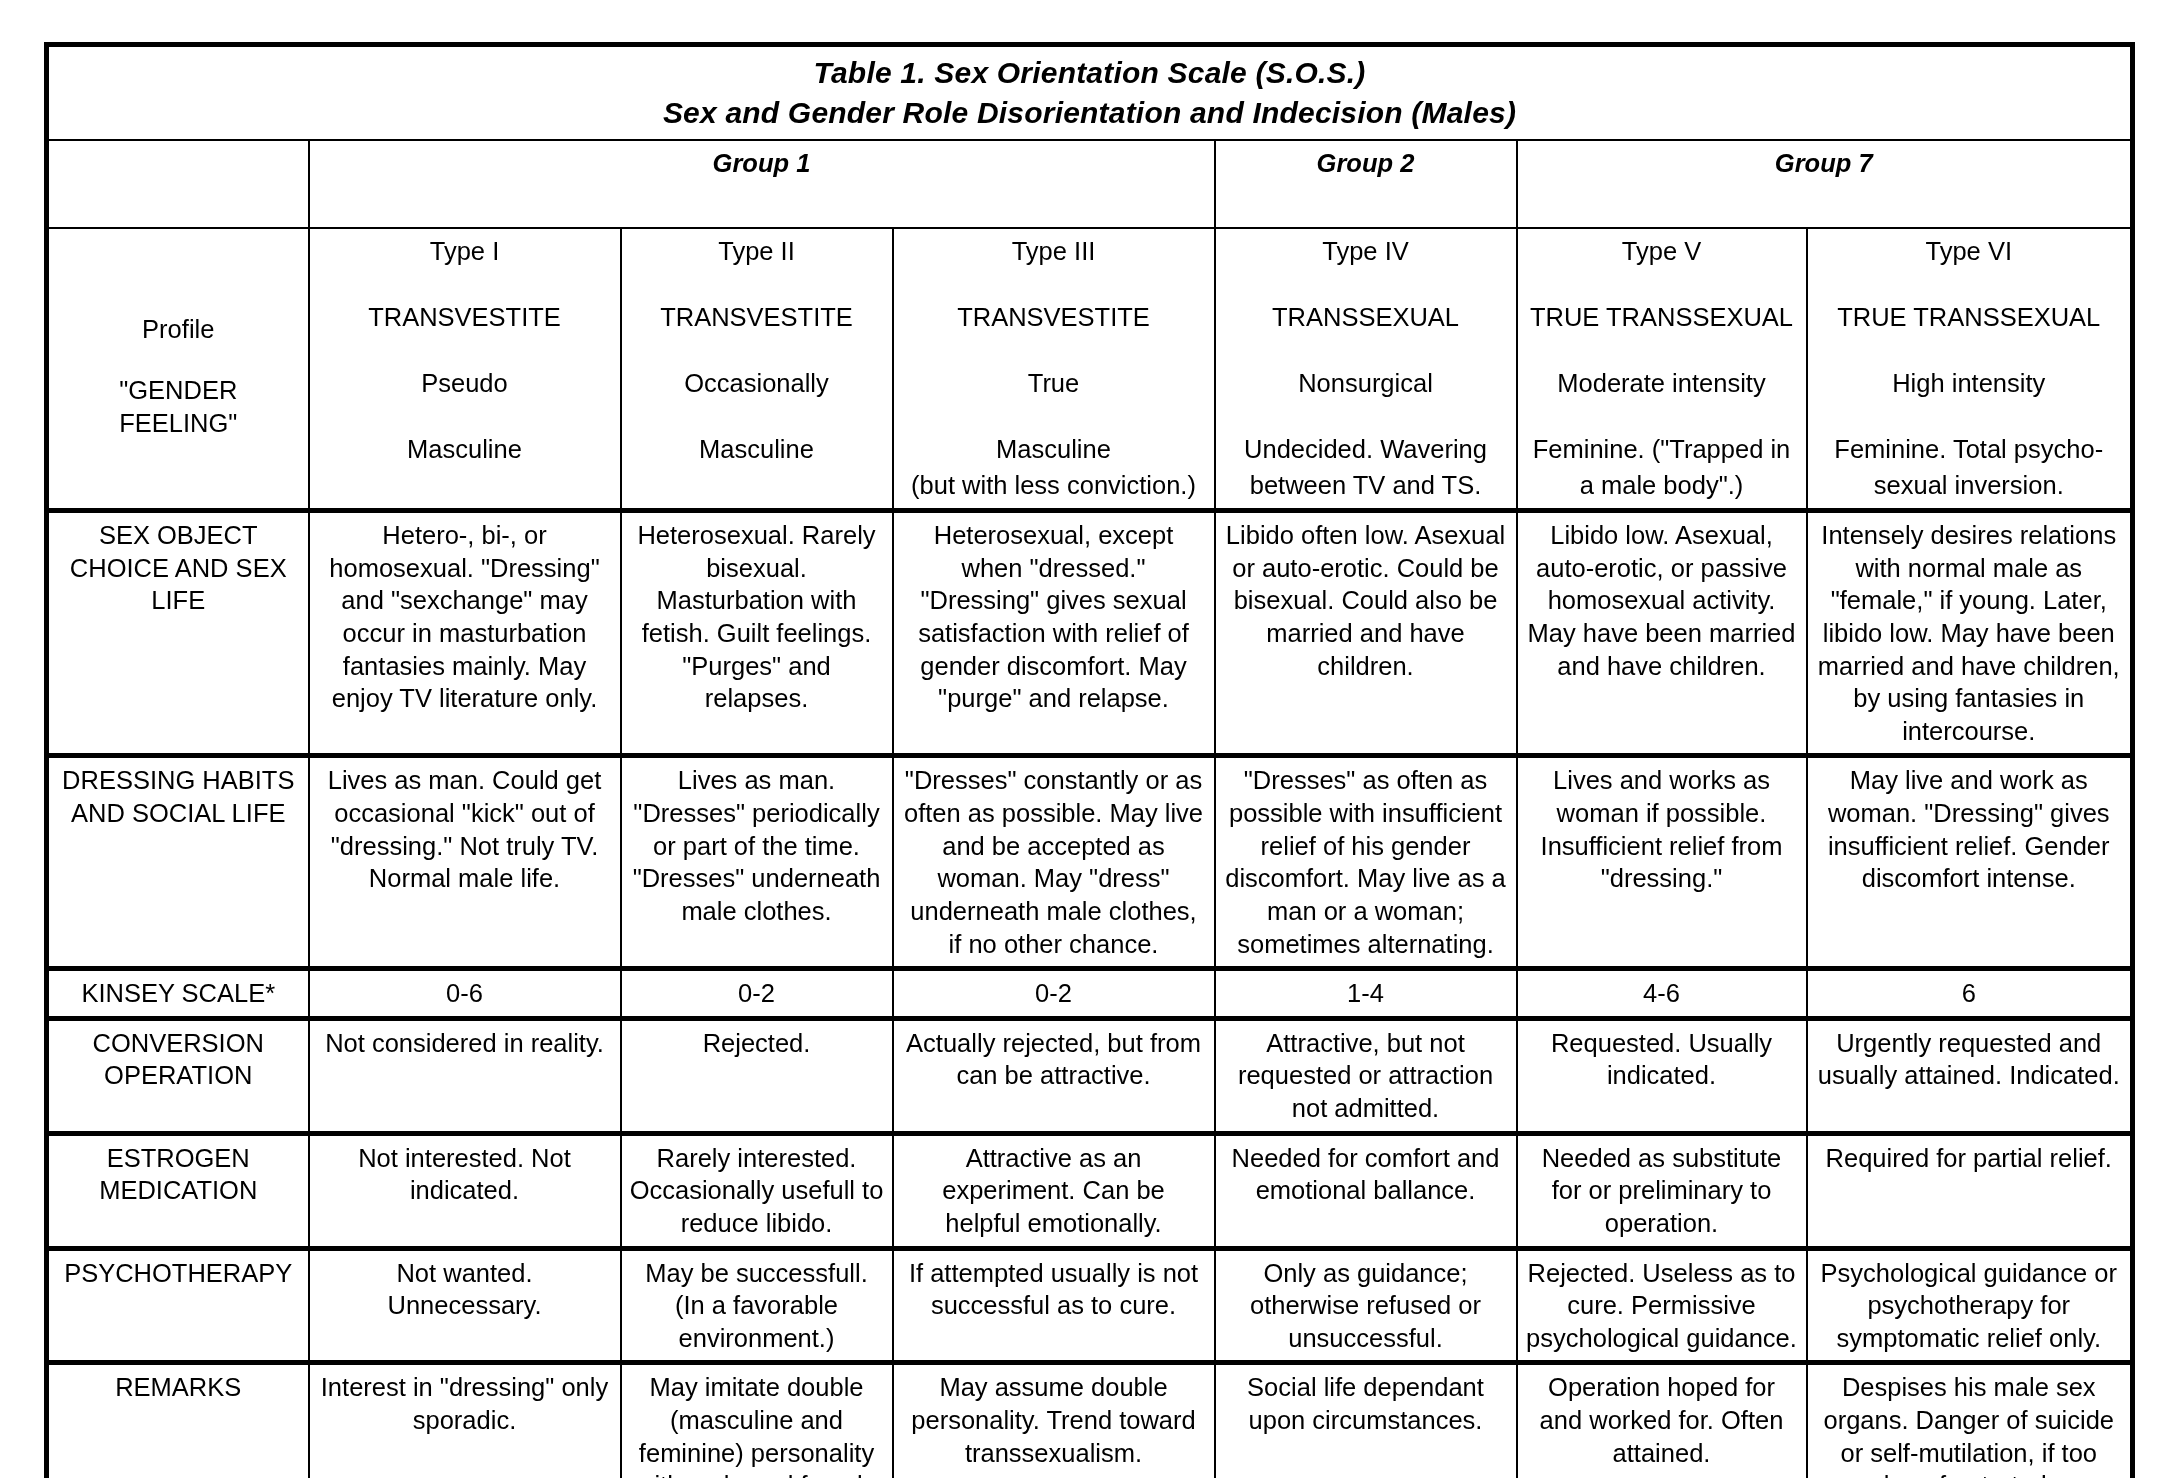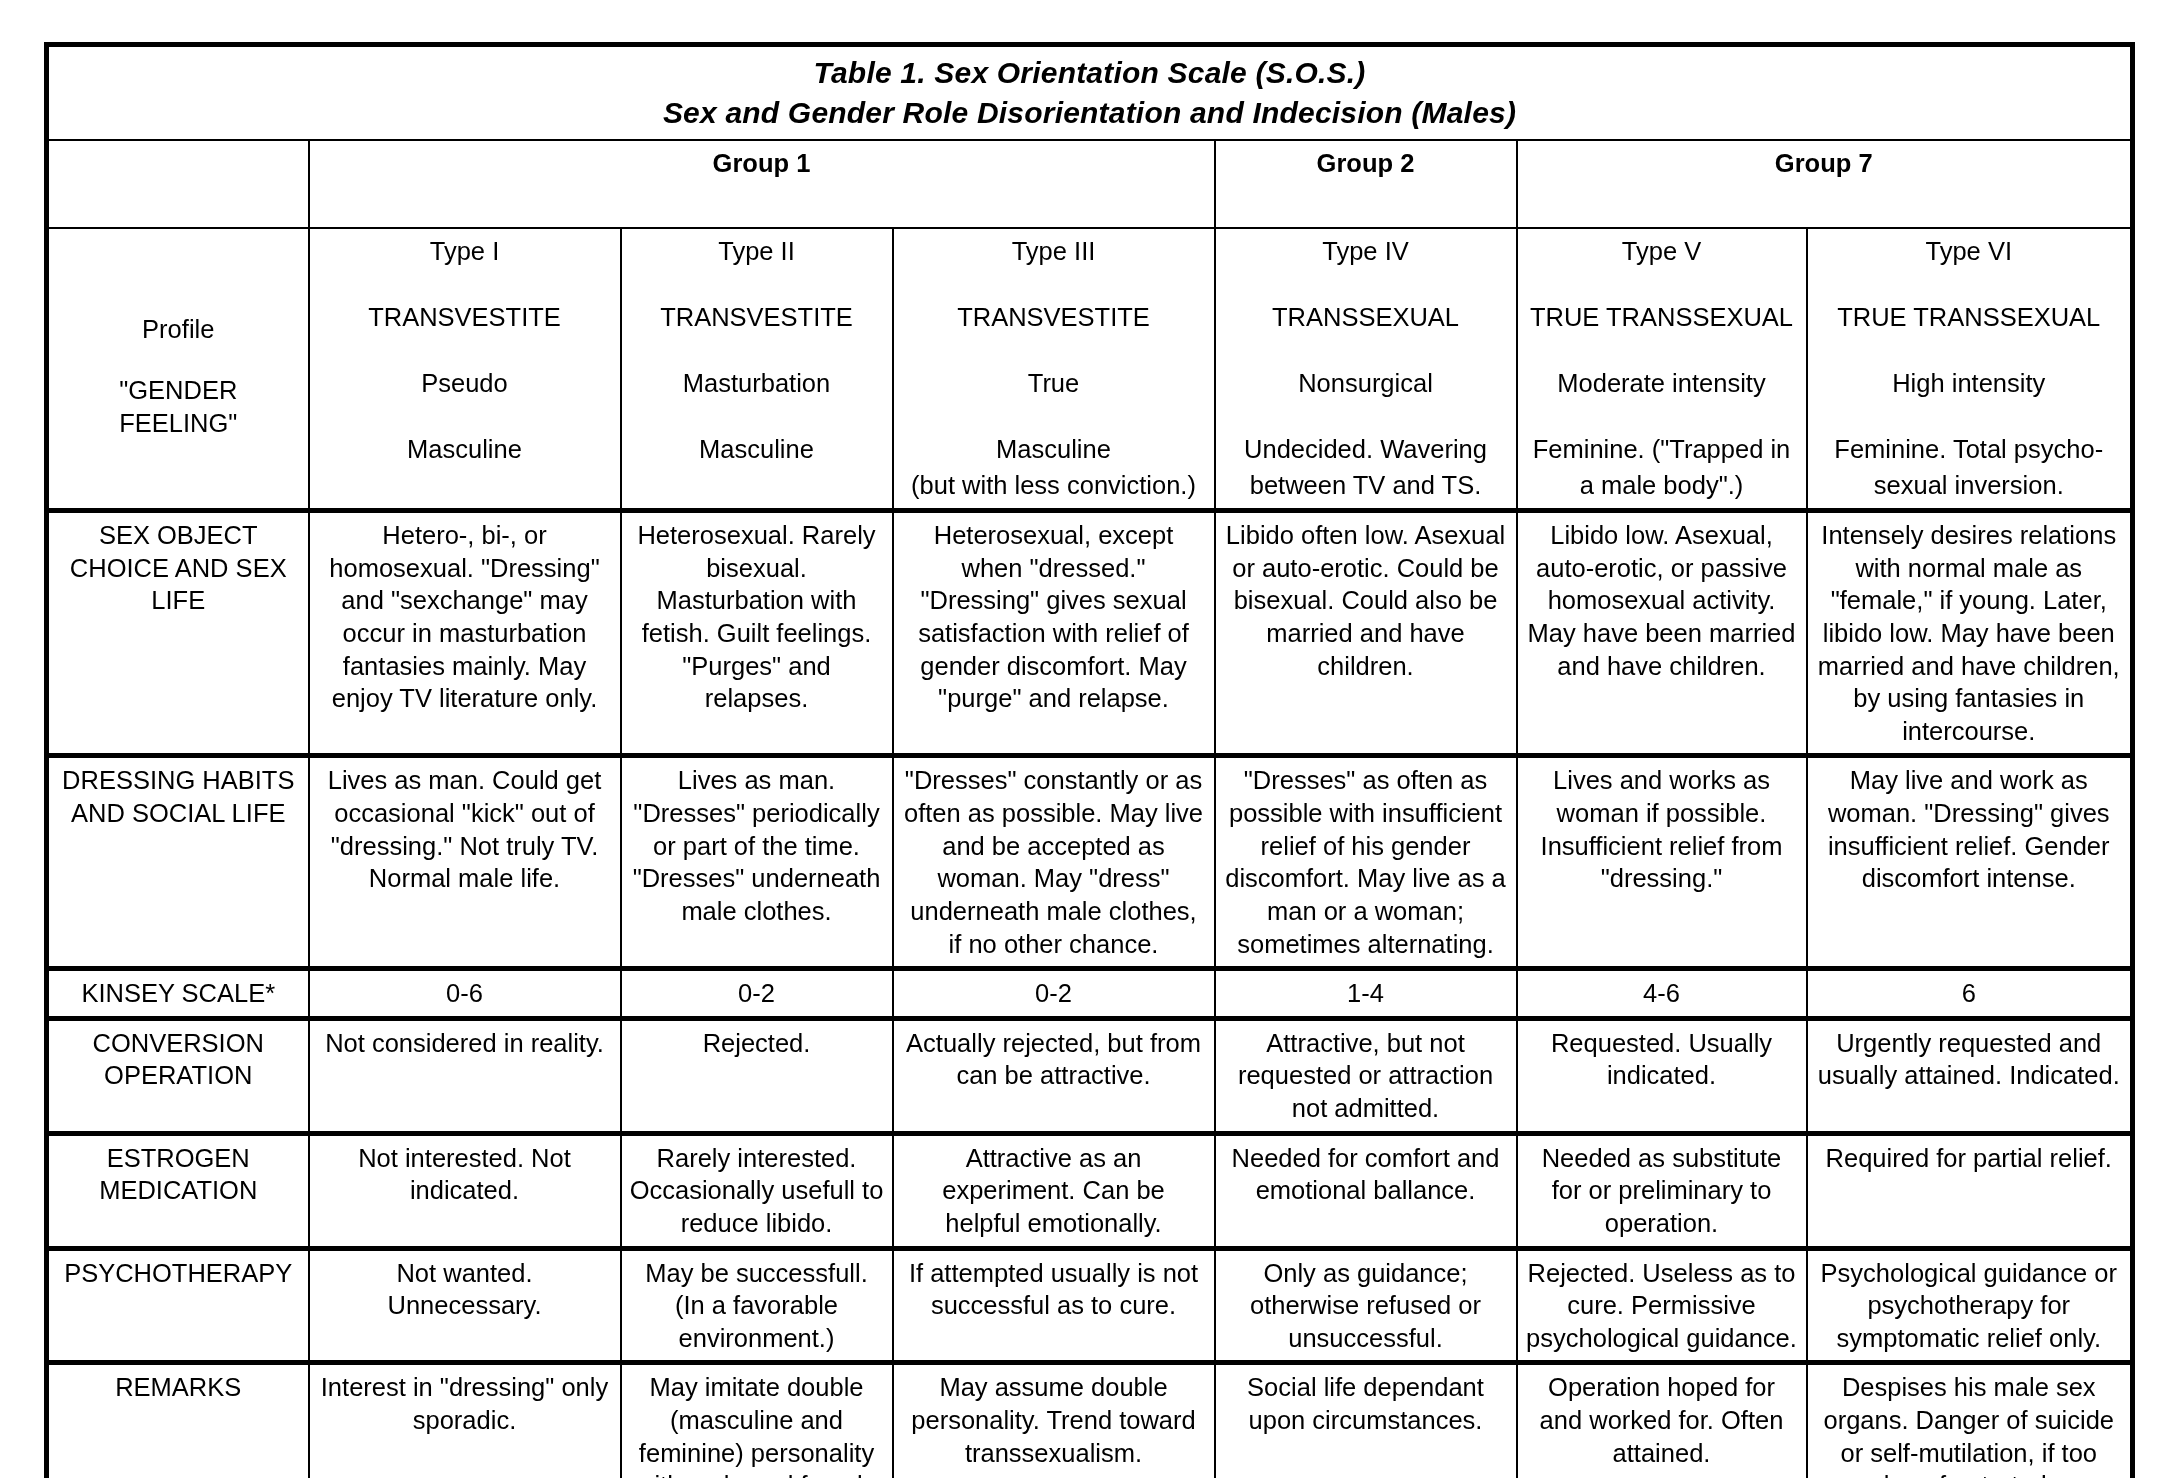--- a/index.html
+++ b/index.html
@@ -58,20 +58,21 @@
     line-height: 1.34;
     letter-spacing: 0.2px;
   }
 
   td.group-cell {
     font-weight: bold;
     font-size: 27px;
     vertical-align: middle;
     height: 74px;
     border-bottom: 5px solid #000;
+    font-style: italic;
   }
   td.group-blank {
     border-bottom: 5px solid #000;
   }
 
   
   col.c-label { width: 262px; }
   col.c-t1    { width: 312px; }
   col.c-t2    { width: 272px; }
   col.c-t3    { width: 322px; }
@@ -162,21 +163,21 @@
             <div class="pline sp3">Pseudo</div>
             <div class="pline sp4">Masculine</div>
             <div></div>
           </div>
         </td>
 
         <td>
           <div class="profile-block">
             <div class="pline sp1">Type II</div>
             <div class="pline sp2">TRANSVESTITE</div>
-            <div class="pline sp3">Masturbation</div>
+            <div class="pline sp3">Occasionally</div>
             <div class="pline sp4">Masculine</div>
             <div></div>
           </div>
         </td>
 
         <td>
           <div class="profile-block">
             <div class="pline sp1">Type III</div>
             <div class="pline sp2">TRANSVESTITE</div>
             <div class="pline sp3">True</div>

